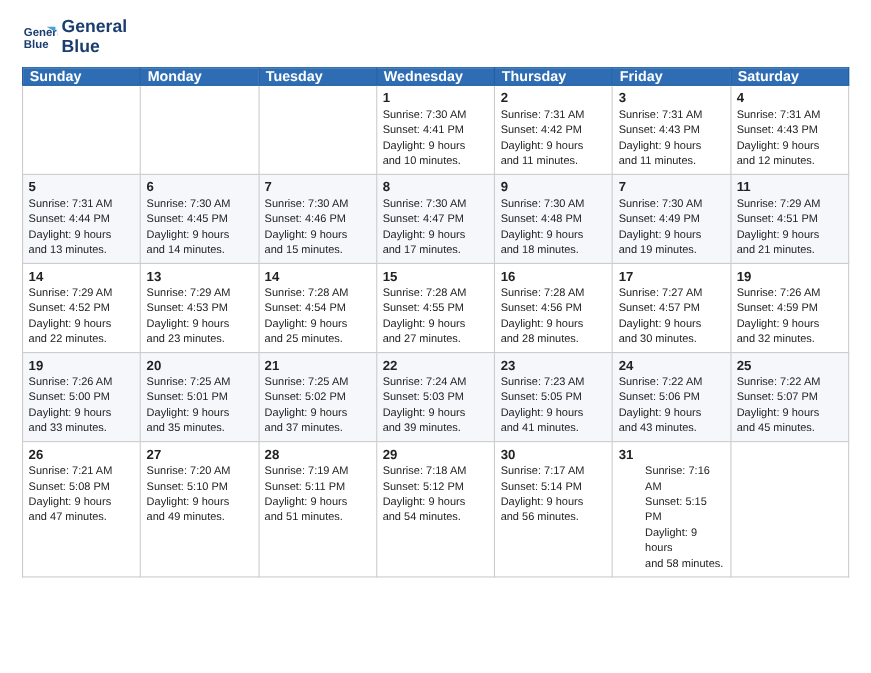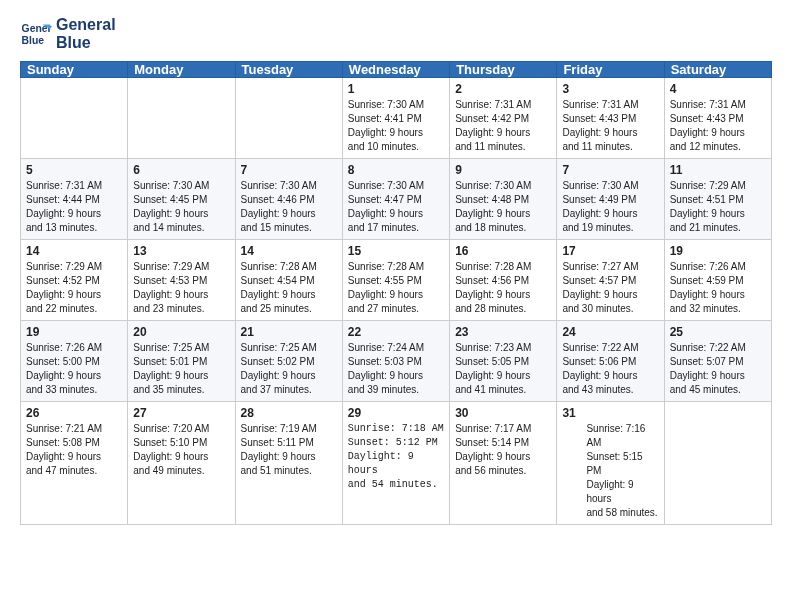--- a/index.html
+++ b/index.html
@@ -330,21 +330,21 @@
           </td>
           <td>
             <div class="day-number">28</div>
             <div class="day-info" style="white-space: pre-line;">Sunrise: 7:19 AM
 Sunset: 5:11 PM
 Daylight: 9 hours
 and 51 minutes.</div>
           </td>
           <td>
             <div class="day-number">29</div>
-            <div class="day-info" style="white-space: pre-line; font-family: Liberation Mono, monospace;">Sunrise: 7:18 AM
+            <div class="day-info" style="white-space: pre-line;">Sunrise: 7:18 AM
 Sunset: 5:12 PM
 Daylight: 9 hours
 and 54 minutes.</div>
           </td>
           <td>
             <div class="day-number">30</div>
             <div class="day-info" style="white-space: pre-line;">Sunrise: 7:17 AM
 Sunset: 5:14 PM
 Daylight: 9 hours
 and 56 minutes.</div>

